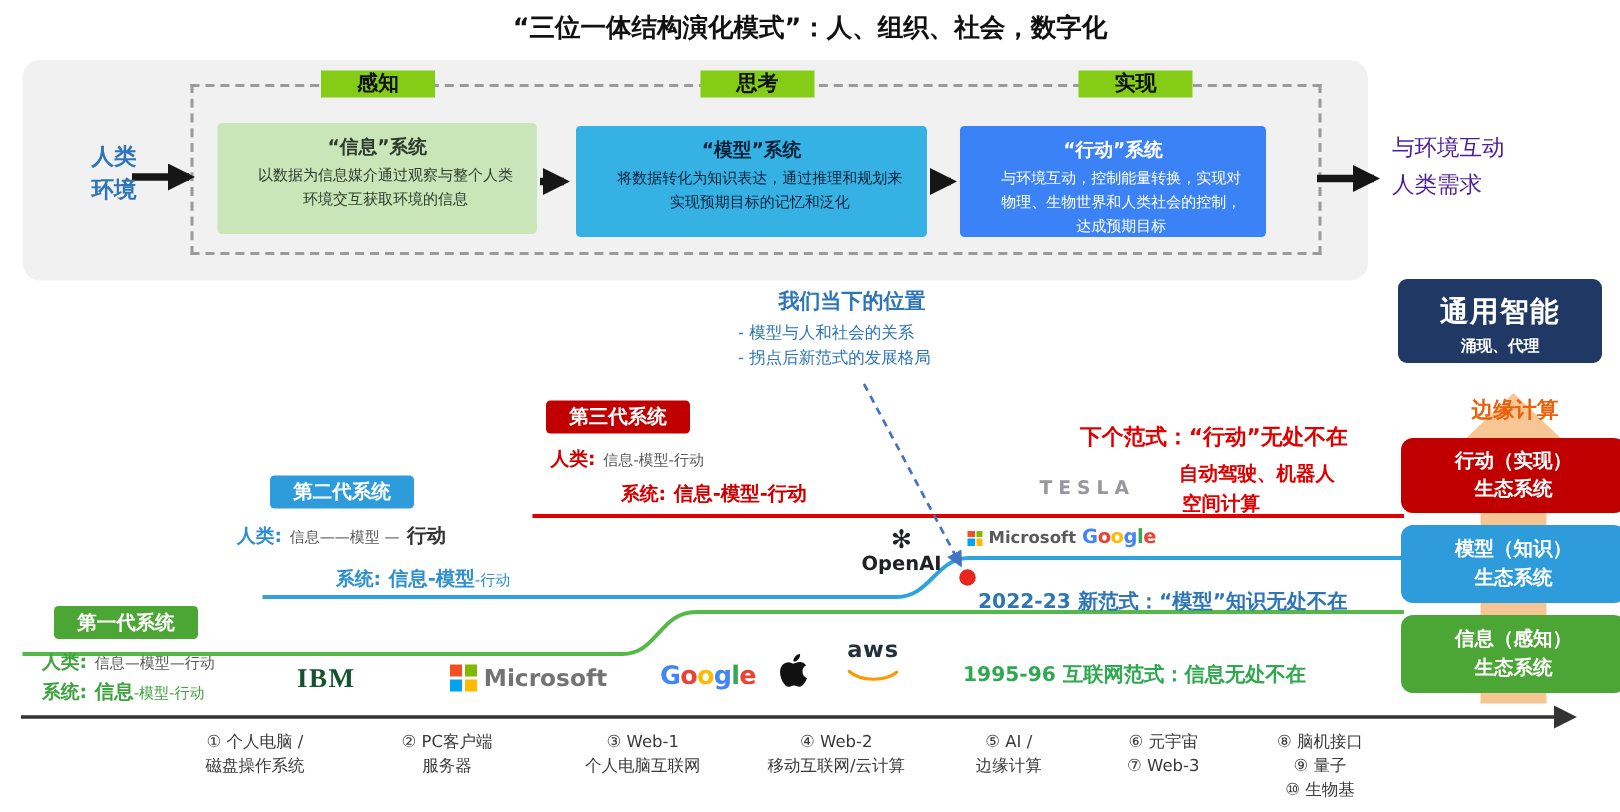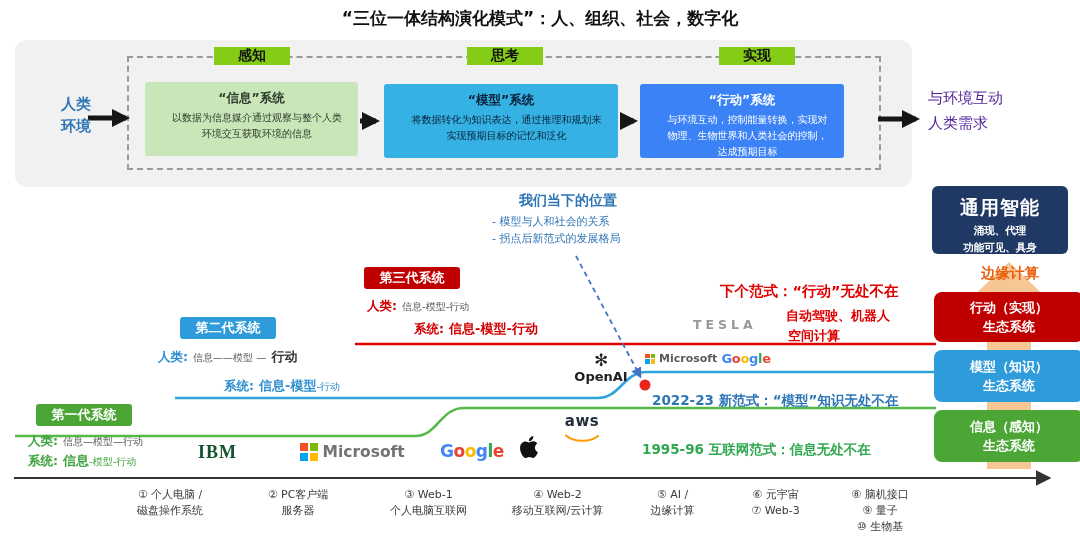--- a/index.html
+++ b/index.html
@@ -18,21 +18,21 @@
   .stage-header{top:47px;width:76px;text-align:center;font-weight:bold;font-size:14px;color:#111;background:#84cc16;}
   .env-label{left:25px;top:93px;width:66px;text-align:right;color:#2E75B6;font-weight:bold;font-size:15px;line-height:22px;}
   .stage-box{height:74px;border-radius:3px;text-align:center;box-sizing:border-box;}
   .stage-box .st{font-weight:bold;font-size:12.5px;margin-top:8px;}
   .stage-box .sb{font-size:10px;line-height:1.6;padding:3px 12px 0 12px;margin-left:11px;}
   .box-info{left:145px;top:82px;width:213px;background:#C8E6B8;color:#2e3b2e;}
   .box-model{left:384px;top:84px;width:234px;background:#35B1E4;color:#0A2239;}
   .box-action{left:640px;top:84px;width:204px;background:#3b82f6;color:#ffffff;}
   .outcome{left:928px;top:86px;width:140px;color:#4c1d95;font-weight:normal;font-size:15px;line-height:25px;}
 
-  .agi-box{left:932px;top:186px;width:136px;height:68px;background:#1F3864;border-radius:6px;color:#fff;text-align:center;}
+  .agi-box{left:932px;top:186px;width:136px;height:56px;background:#1F3864;border-radius:6px;color:#fff;text-align:center;}
   .agi-box .t{font-size:19px;font-weight:bold;margin-top:9px;letter-spacing:1px;}
   .agi-box .s{font-size:10.5px;margin-top:3px;font-weight:bold;}
   .coevo{left:958px;top:264px;width:104px;text-align:center;color:#E8610C;font-weight:bold;font-size:14.5px;}
   .eco-box{left:934px;width:150px;border-radius:8px;color:#fff;font-weight:bold;font-size:13px;line-height:19px;text-align:center;box-sizing:border-box;padding-top:6px;}
   .eco-action{top:292px;height:50px;background:#C00000;}
   .eco-model{top:350px;height:52px;background:#2E9BDA;padding-top:7px;}
   .eco-info{top:410px;height:52px;background:#4CA635;padding-top:7px;}
 
   .gen-label{width:96px;text-align:center;color:#fff;font-weight:bold;font-size:13px;border-radius:3px;padding:2px 0;}
   .gl-1{left:36px;top:404px;background:#4CA635;}
@@ -65,21 +65,21 @@
   .ms-logo{left:300px;top:443px;display:flex;align-items:center;gap:5px;}
   .mssq{display:grid;grid-template-columns:8px 8px;grid-gap:1.5px;}
   .mssq span{width:8px;height:8px;display:block;}
   .mssq-s{display:grid;grid-template-columns:4.5px 4.5px;grid-gap:1px;}
   .mssq-s span{width:4.5px;height:4.5px;display:block;}
   .sq1{background:#F25022;} .sq2{background:#7FBA00;} .sq3{background:#00A4EF;} .sq4{background:#FFB900;}
   .ms-text{color:#737373;font-size:15.5px;font-weight:600;}
   .google{left:440px;top:441px;font-size:17px;font-weight:700;letter-spacing:-0.5px;}
   .gA{color:#4285F4;} .gB{color:#EA4335;} .gC{color:#FBBC05;} .gD{color:#34A853;}
   .apple{left:520px;top:436px;}
-  .aws{left:562px;top:414px;width:40px;text-align:center;}
+  .aws{left:562px;top:426px;width:40px;text-align:center;}
   .aws .aw-t{font-weight:bold;font-size:15px;color:#232F3E;letter-spacing:0.5px;line-height:14px;}
   .openai{left:572px;top:351px;width:58px;text-align:center;color:#202123;}
   .openai .oi{font-size:17px;line-height:18px;}
   .openai .ot{font-weight:bold;font-size:13px;}
   .msgoog{left:645px;top:351px;display:flex;align-items:center;gap:4px;}
   .ms-text-s{color:#5a5a5a;font-size:11px;font-weight:600;}
   .google-s{font-size:13px;font-weight:700;letter-spacing:-0.3px;}
   .tesla{left:693px;top:317px;font-size:12.5px;font-weight:bold;color:#97979c;letter-spacing:4px;}
 
   .axis-item{top:487px;text-align:center;font-size:11px;color:#3a3a3a;line-height:16px;}

